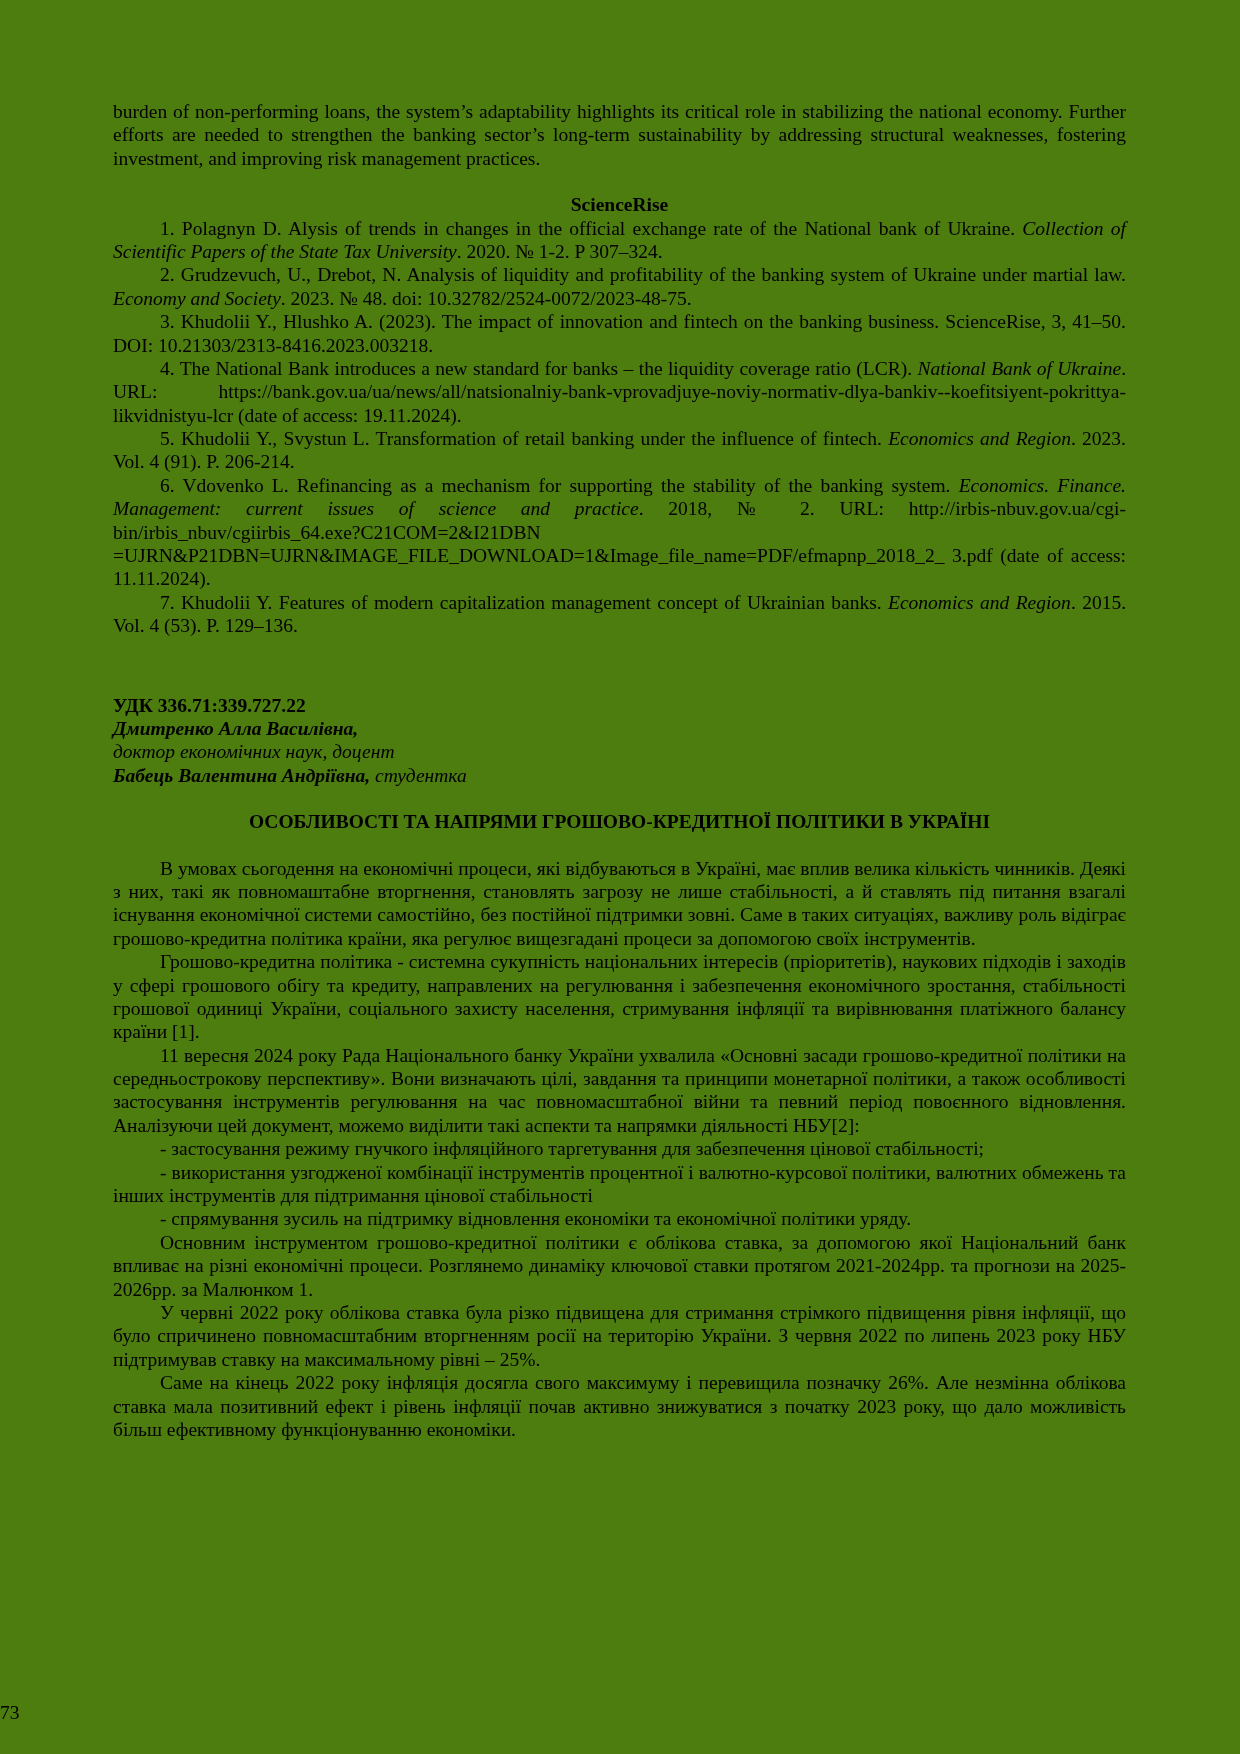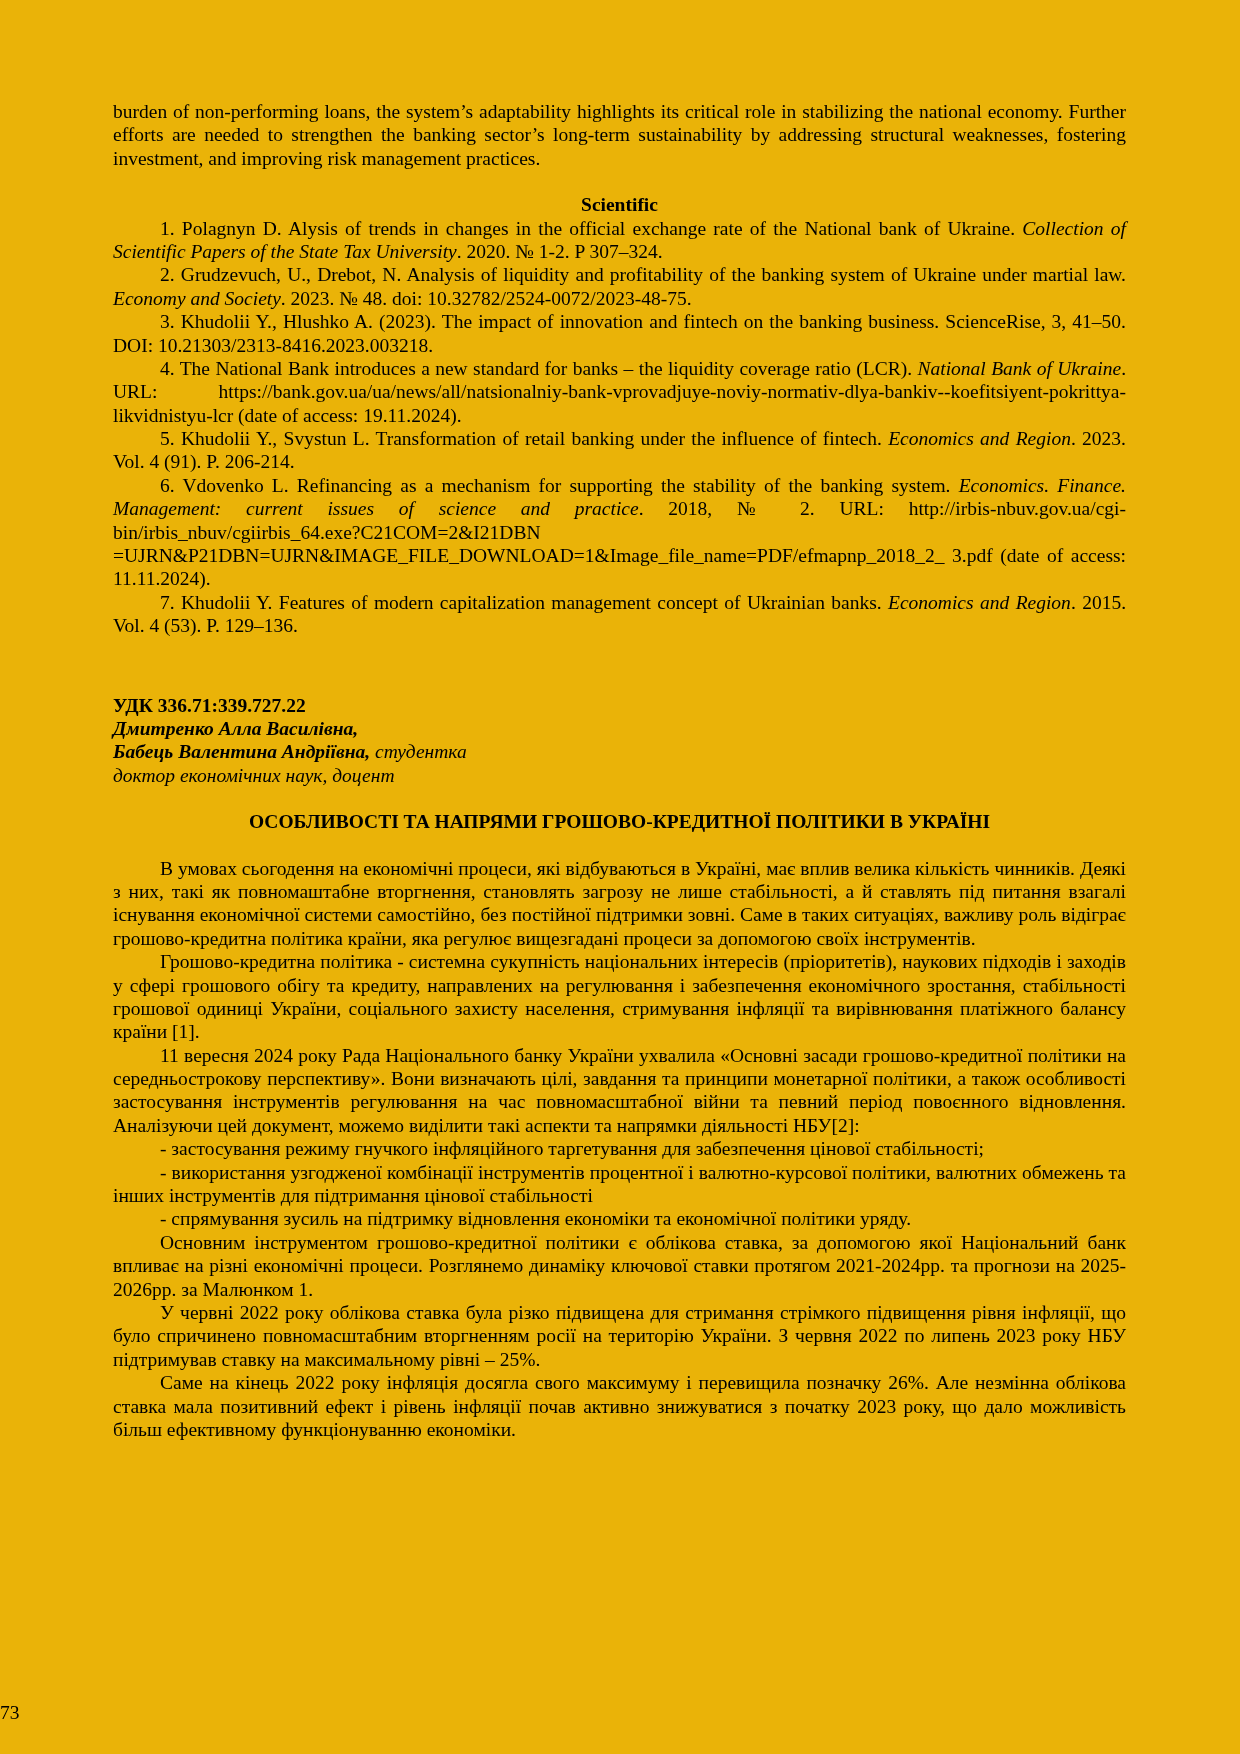--- a/index.html
+++ b/index.html
@@ -6,21 +6,21 @@
     margin: 0;
     padding: 0;
     background: #ffffff;
   }
   .page {
     position: relative;
     width: 1240px;
     height: 1754px;
     box-sizing: border-box;
     padding: 100px 114px 0 113px;
-    background: #eab308;
+    background: #4d7c0f;
     color: #000000;
     font-family: "Liberation Serif", "DejaVu Serif", serif;
     font-size: 19.5px;
     line-height: 1.2;
     text-align: justify;
     overflow: hidden;
   }
   p { margin: 0; }
   .indent { text-indent: 47px; }
   .ref { overflow-wrap: anywhere; }
@@ -57,42 +57,42 @@
     text-indent: 0;
   }
 </style>
 </head>
 <body>
 
 <div class="page">
 
   <p class="lead">burden of non-performing loans, the system’s adaptability highlights its critical role in stabilizing the national economy. Further efforts are needed to strengthen the banking sector’s long-term sustainability by addressing structural weaknesses, fostering investment, and improving risk management practices.</p>
 
-  <p class="refs-heading">Scientific</p>
+  <p class="refs-heading">ScienceRise</p>
 
   <p class="ref indent"><span>1. Polagnyn D. Alysis of trends in changes in the official exchange rate of the National bank of Ukraine. </span><em>Collection of Scientific Papers of the State Tax University</em><span>. 2020. № 1-2. P 307–324.</span></p>
 
   <p class="ref indent"><span>2. Grudzevuch, U., Drebot, N. Analysis of liquidity and profitability of the banking system of Ukraine under martial law. </span><em>Economy and Society</em><span>. 2023. № 48. doi: 10.32782/2524-0072/2023-48-75.</span></p>
 
   <p class="ref indent"><span>3. Khudolii Y., Hlushko A. (2023). The impact of innovation and fintech on the banking business. ScienceRise, 3, 41–50. DOI: 10.21303/2313-8416.2023.003218.</span><em></em><span></span></p>
 
   <p class="ref indent"><span>4. The National Bank introduces a new standard for banks – the liquidity coverage ratio (LCR). </span><em>National Bank of Ukraine</em><span>. URL: https://bank.gov.ua/ua/news/all/natsionalniy-bank-vprovadjuye-noviy-normativ-dlya-bankiv--koefitsiyent-pokrittya-likvidnistyu-lcr (date of access: 19.11.2024).</span></p>
 
   <p class="ref indent"><span>5. Khudolii Y., Svystun L. Transformation of retail banking under the influence of fintech. </span><em>Economics and Region</em><span>. 2023. Vol. 4 (91). P. 206-214.</span></p>
 
   <p class="ref indent"><span>6. Vdovenko L. Refinancing as a mechanism for supporting the stability of the banking system. </span><em>Economics. Finance. Management: current issues of science and practice</em><span>. 2018, № 2. URL: http://irbis-nbuv.gov.ua/cgi-bin/irbis_nbuv/cgiirbis_64.exe?C21COM=2&amp;I21DBN =UJRN&amp;P21DBN=UJRN&amp;IMAGE_FILE_DOWNLOAD=1&amp;Image_file_name=PDF/efmapnp_2018_2_ 3.pdf (date of access: 11.11.2024).</span></p>
 
   <p class="ref indent"><span>7. Khudolii Y. Features of modern capitalization management concept of Ukrainian banks. </span><em>Economics and Region</em><span>. 2015. Vol. 4 (53). P. 129–136.</span></p>
 
   <p class="udc">УДК 336.71:339.727.22</p>
 
   <div>
     <p class="center"><span class="bold-italic">Дмитренко Алла Василівна,</span></p>
+    <p class="center"><em>доктор економічних наук, доцент</em></p>
     <p class="center"><span class="bold-italic">Бабець Валентина Андріївна,</span> <em>студентка</em></p>
-    <p class="center"><em>доктор економічних наук, доцент</em></p>
   </div>
 
   <p class="article-title">ОСОБЛИВОСТІ ТА НАПРЯМИ ГРОШОВО-КРЕДИТНОЇ ПОЛІТИКИ В УКРАЇНІ</p>
 
   <p class="indent">В умовах сьогодення на економічні процеси, які відбуваються в Україні, має вплив велика кількість чинників. Деякі з них, такі як повномаштабне вторгнення, становлять загрозу не лише стабільності, а й ставлять під питання взагалі існування економічної системи самостійно, без постійної підтримки зовні. Саме в таких ситуаціях, важливу роль відіграє грошово-кредитна політика країни, яка регулює вищезгадані процеси за допомогою своїх інструментів.</p>
   <p class="indent">Грошово-кредитна політика - системна сукупність національних інтересів (пріоритетів), наукових підходів і заходів у сфері грошового обігу та кредиту, направлених на регулювання і забезпечення економічного зростання, стабільності грошової одиниці України, соціального захисту населення, стримування інфляції та вирівнювання платіжного балансу країни [1].</p>
   <p class="indent">11 вересня 2024 року Рада Національного банку України ухвалила «Основні засади грошово-кредитної політики на середньострокову перспективу». Вони визначають цілі, завдання та принципи монетарної політики, а також особливості застосування інструментів регулювання на час повномасштабної війни та певний період повоєнного відновлення. Аналізуючи цей документ, можемо виділити такі аспекти та напрямки діяльності НБУ[2]:</p>
   <p class="indent">- застосування режиму гнучкого інфляційного таргетування для забезпечення цінової стабільності;</p>
   <p class="indent">- використання узгодженої комбінації інструментів процентної і валютно-курсової політики, валютних обмежень та інших інструментів для підтримання цінової стабільності</p>
   <p class="indent">- спрямування зусиль на підтримку відновлення економіки та економічної політики уряду.</p>

